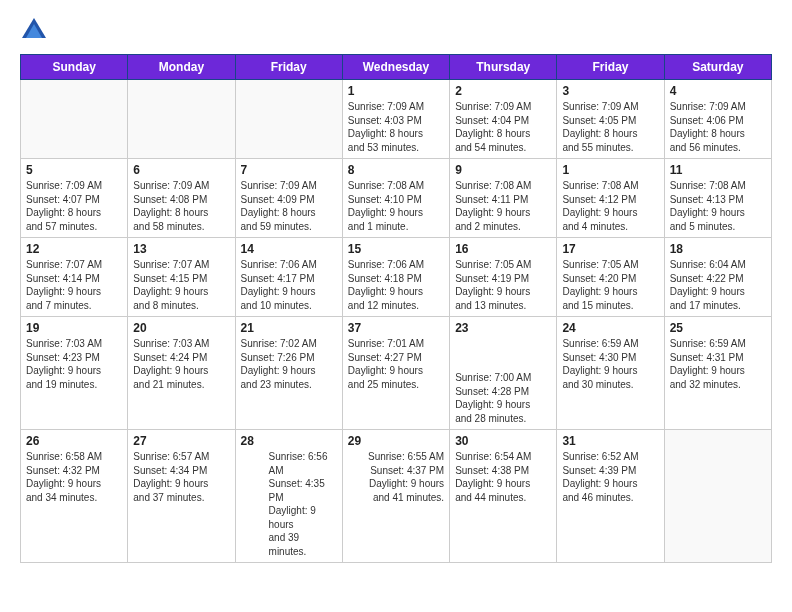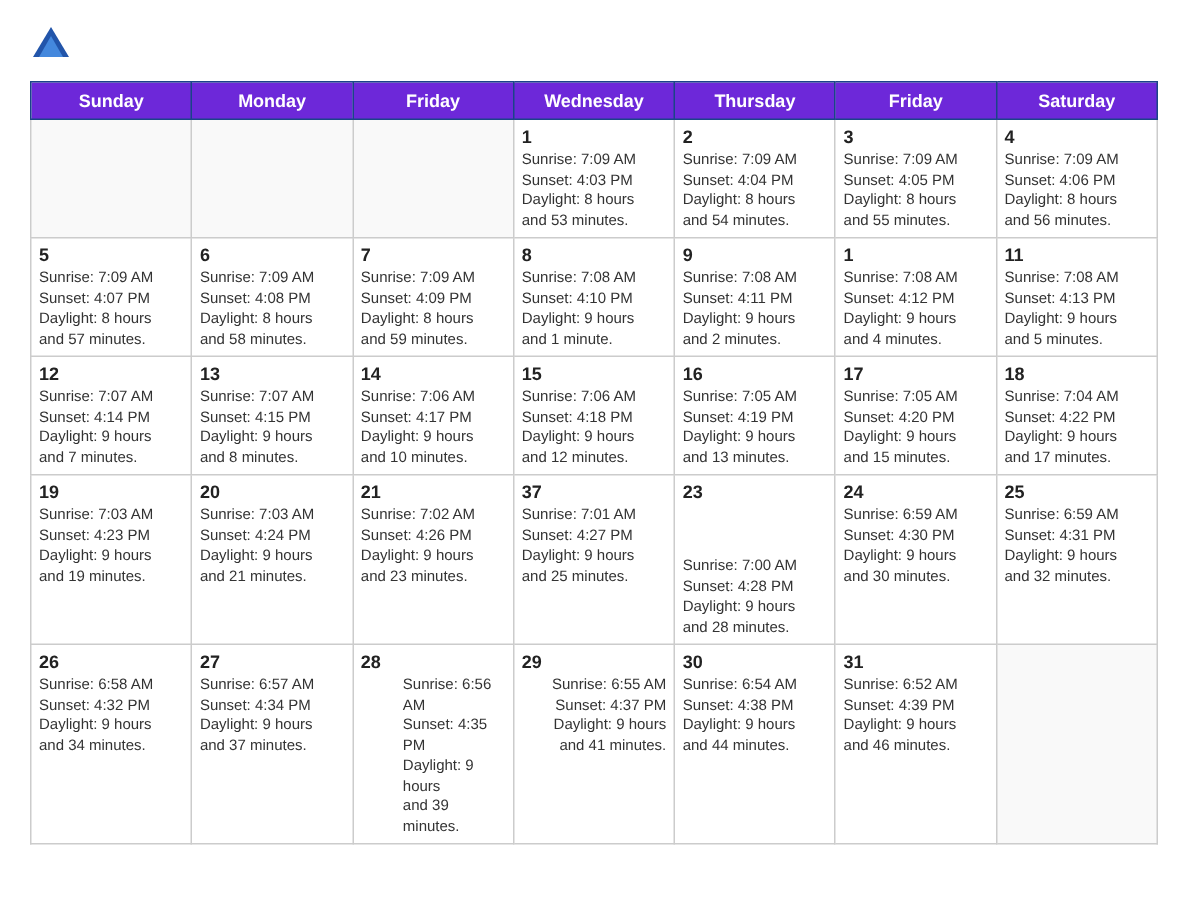--- a/index.html
+++ b/index.html
@@ -250,21 +250,21 @@
           </td>
           <td>
             <div class="day-number">17</div>
             <div class="day-info" style="white-space: pre-line;">Sunrise: 7:05 AM
 Sunset: 4:20 PM
 Daylight: 9 hours
 and 15 minutes.</div>
           </td>
           <td>
             <div class="day-number">18</div>
-            <div class="day-info" style="white-space: pre-line;">Sunrise: 7:04 AM
+            <div class="day-info" style="white-space: pre-line;">Sunrise: 6:04 AM
 Sunset: 4:22 PM
 Daylight: 9 hours
 and 17 minutes.</div>
           </td>
         </tr>
         <tr>
           <td>
             <div class="day-number">19</div>
             <div class="day-info" style="white-space: pre-line;">Sunrise: 7:03 AM
 Sunset: 4:23 PM
@@ -274,21 +274,21 @@
           <td>
             <div class="day-number">20</div>
             <div class="day-info" style="white-space: pre-line;">Sunrise: 7:03 AM
 Sunset: 4:24 PM
 Daylight: 9 hours
 and 21 minutes.</div>
           </td>
           <td>
             <div class="day-number">21</div>
             <div class="day-info" style="white-space: pre-line;">Sunrise: 7:02 AM
-Sunset: 4:26 PM
+Sunset: 7:26 PM
 Daylight: 9 hours
 and 23 minutes.</div>
           </td>
           <td>
             <div class="day-number">37</div>
             <div class="day-info" style="white-space: pre-line;">Sunrise: 7:01 AM
 Sunset: 4:27 PM
 Daylight: 9 hours
 and 25 minutes.</div>
           </td>

